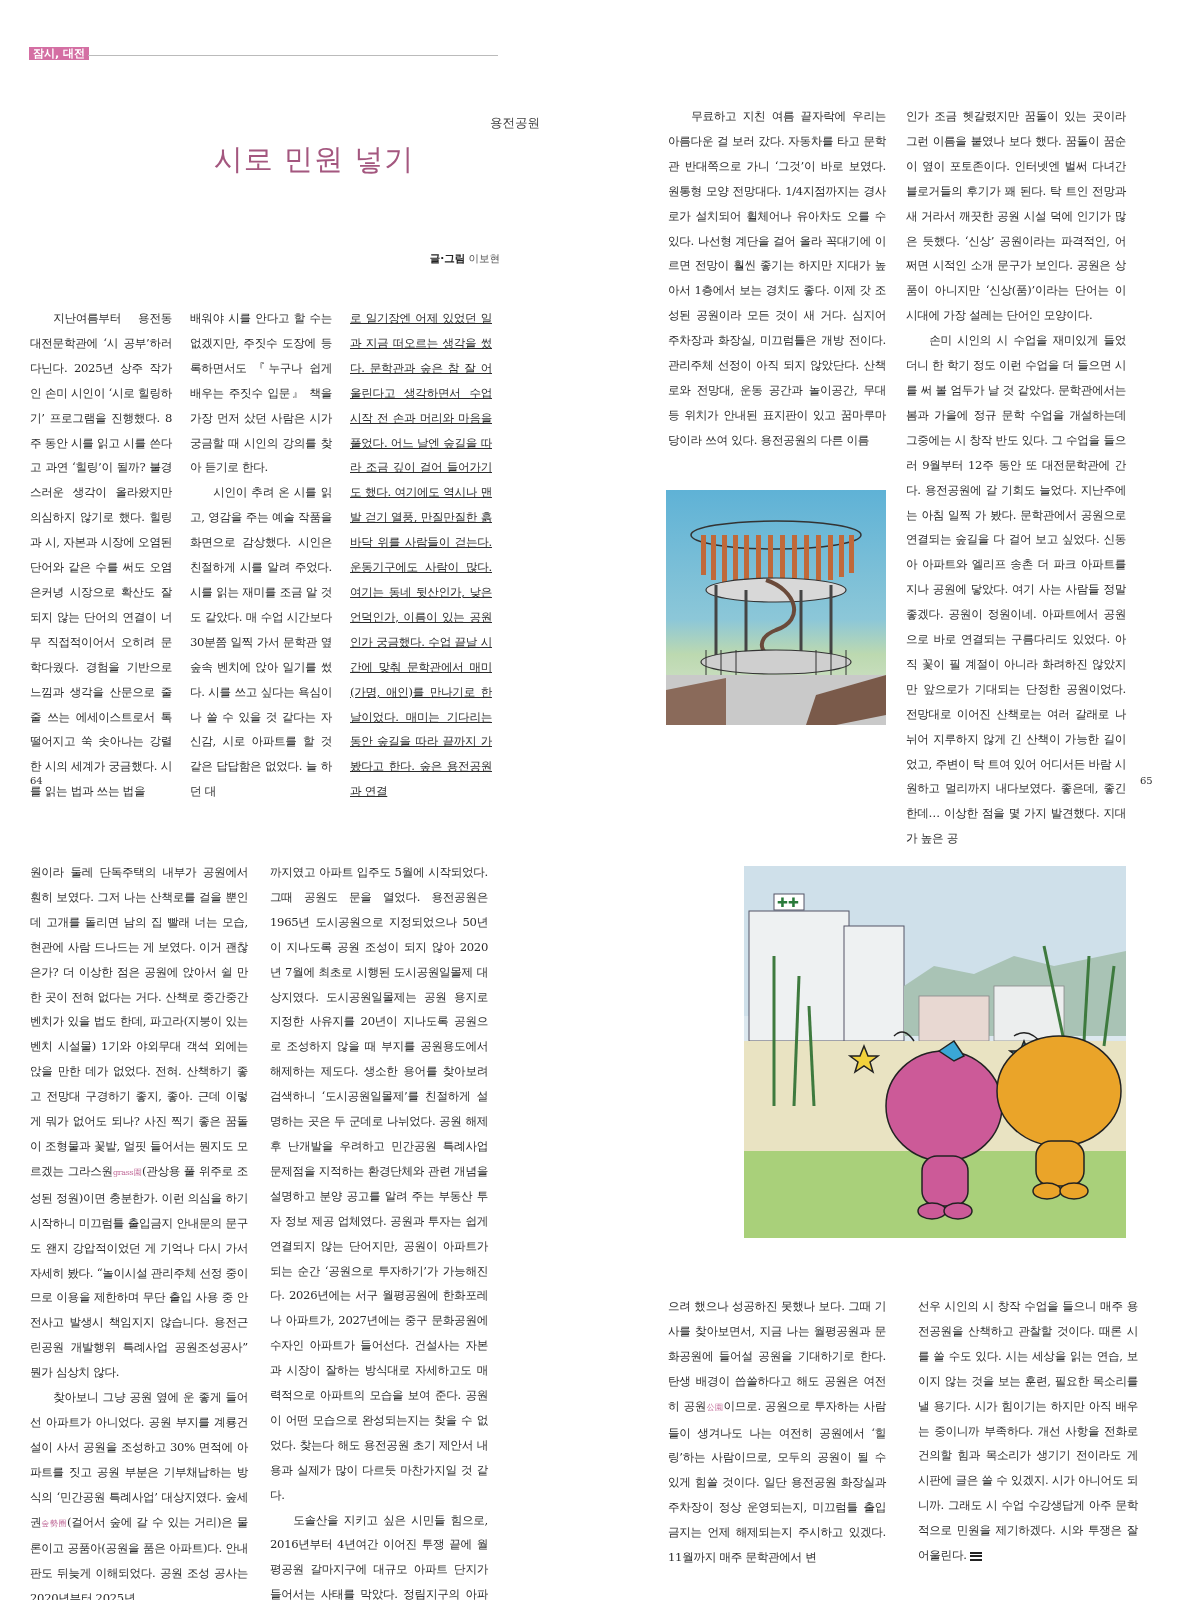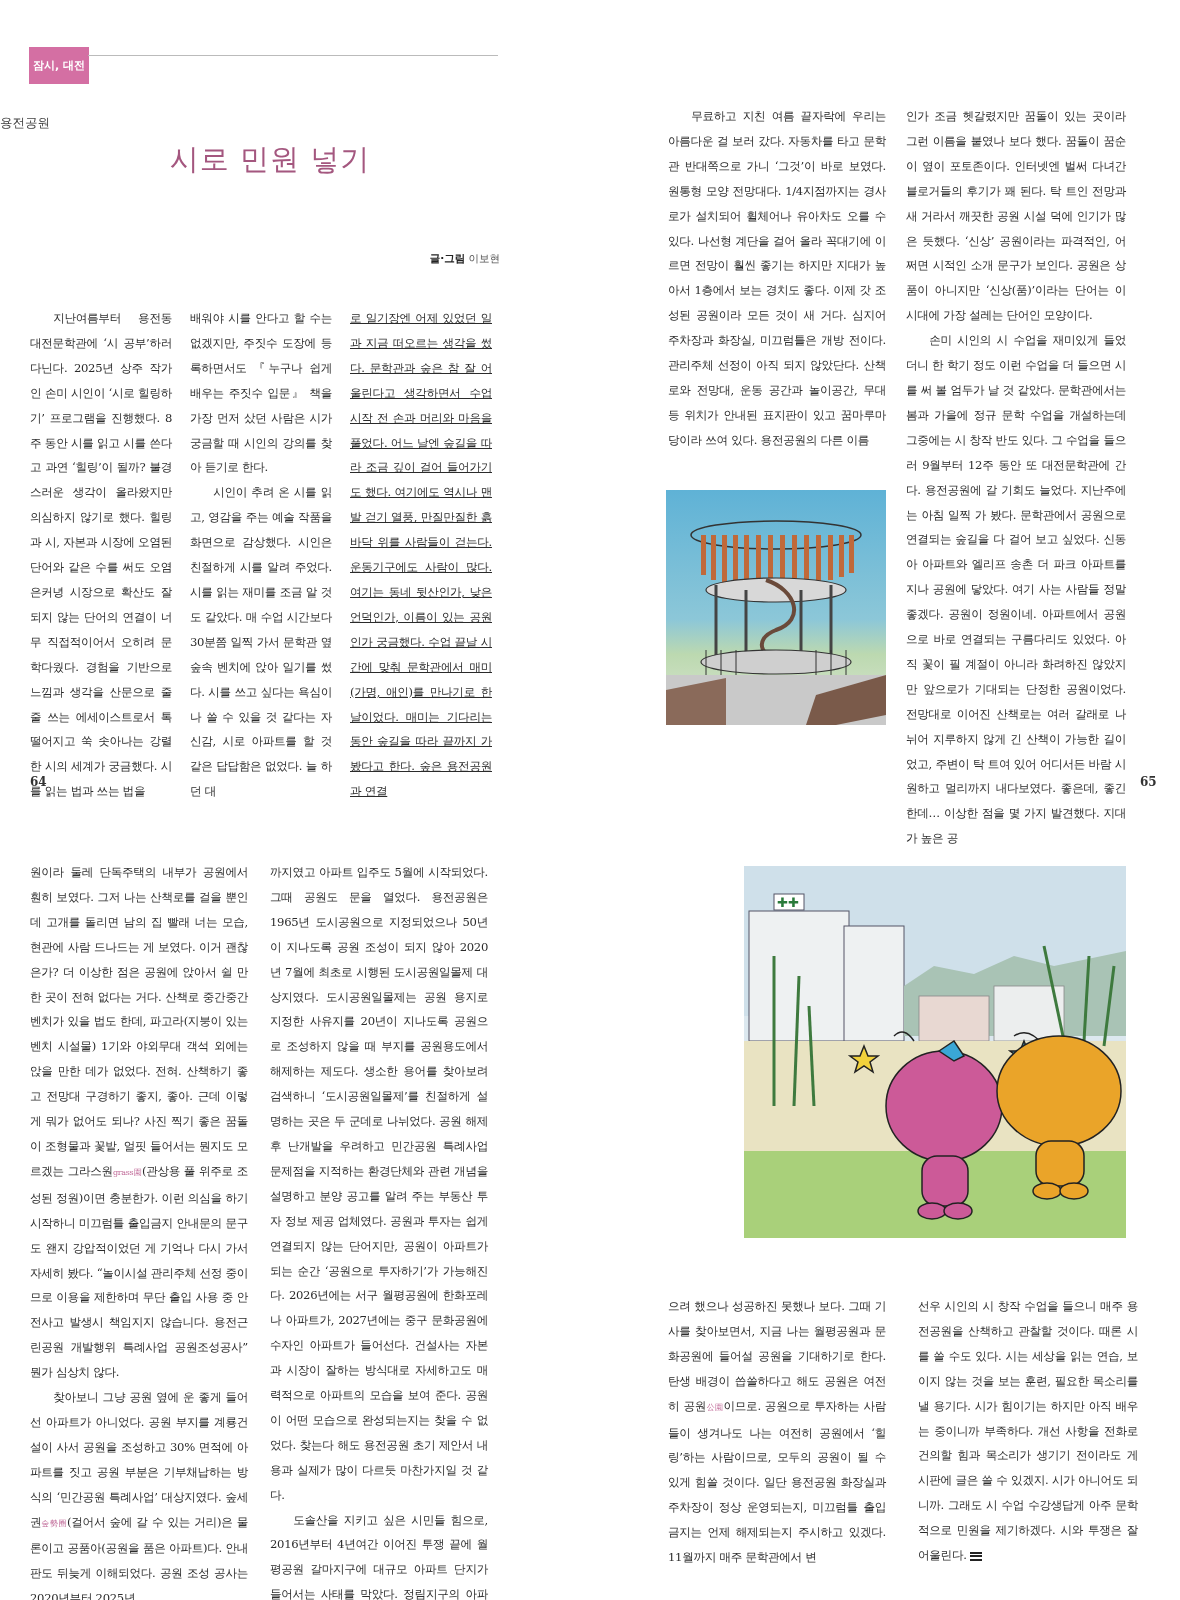--- a/index.html
+++ b/index.html
@@ -1,33 +1,33 @@
 <!DOCTYPE html>
 <html><head>
 <meta charset="utf-8">
 <style>
   html, body { margin: 0; padding: 0; background: #ffffff; }
   body { width: 1180px; height: 1600px; position: relative; overflow: hidden;
          font-family: "DejaVu Serif", "Liberation Serif", serif; color: #2a2a2a; }
   .abs { position: absolute; }
   .section-tag { left: 29px; top: 47px; background: #d46fa3; color: #fff;
     font-family: "DejaVu Sans", sans-serif; font-weight: bold; font-size: 11px;
-    padding: 12px 4px; line-height: 13px; }
+    padding: 0 4px; line-height: 13px; }
   .header-rule { left: 88px; top: 55px; width: 410px; height: 1px; background: #bbbbbb; }
-  .subtitle { left: 0; width: 540px; top: 115px; text-align: left;
+  .subtitle { left: 0; width: 540px; top: 115px; text-align: right;
     font-family: "DejaVu Sans", sans-serif; font-size: 12.5px; color: #444; }
   .title { left: 0; width: 540px; top: 140px; text-align: center;
-    font-family: "DejaVu Sans", sans-serif; font-size: 29px; color: #a4577f; letter-spacing: 1px; font-weight: 300; }
+    font-family: "DejaVu Sans", sans-serif; font-size: 29px; color: #a4577f; letter-spacing: 1px; font-weight: 300; padding-left: 44px; }
   .byline { right: 680px; top: 252px; font-size: 10.5px; color: #555; }
   .byline b { font-family: "DejaVu Sans", sans-serif; color: #222; }
   .col { font-size: 11.6px; line-height: 24.9px; text-align: justify; color: #2b2b2b; letter-spacing: -0.3px; }
   .col p { margin: 0; }
   .indent { text-indent: 2em; }
   .gloss { color: #c06a98; font-size: 8px; }
-  .page-num { font-family: "DejaVu Serif", serif; font-weight: bold; font-size: 12px; color: #333; }
+  .page-num { font-family: "DejaVu Serif", serif; font-weight: normal; font-size: 10px; color: #333; }
   .illus { overflow: hidden; }
   .end-mark { display: inline-block; width: 12px; height: 9px; vertical-align: middle;
     background: repeating-linear-gradient(#222 0 2px, #fff 2px 3.5px); margin-left: 3px; }
 </style>
 </head>
 <body>
 
 <div class="abs section-tag">잠시, 대전</div>
 <div class="abs header-rule"></div>
 <div class="abs subtitle">용전공원</div>

